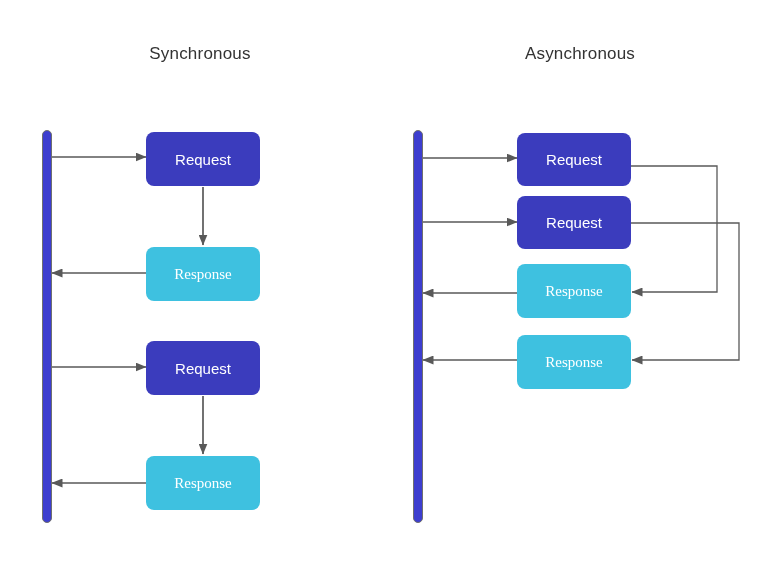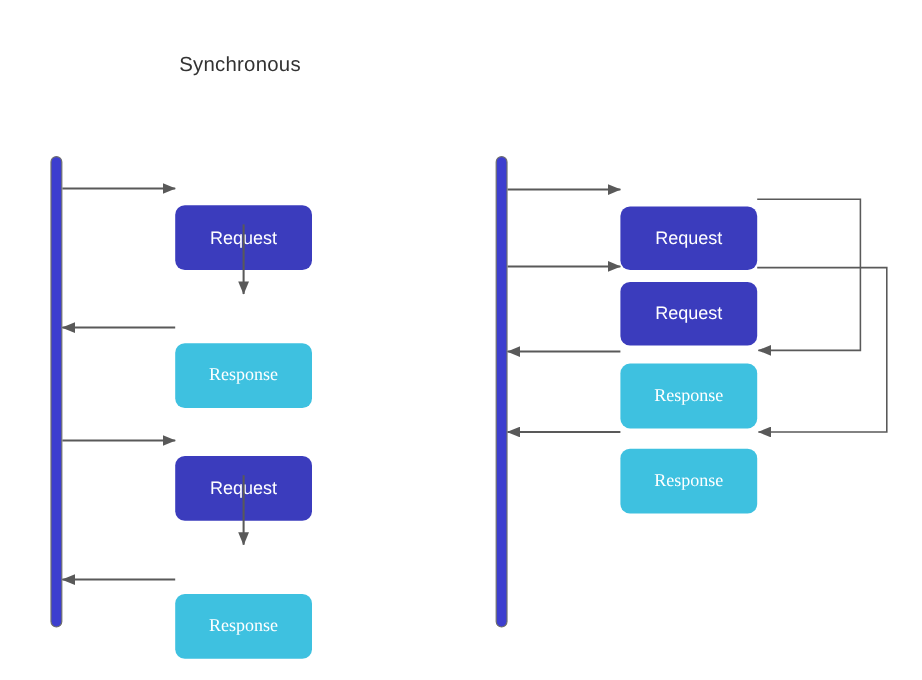--- a/index.html
+++ b/index.html
@@ -45,21 +45,20 @@
   .node {
     position: absolute;
     width: 114px;
     height: 54px;
     border-radius: 8px;
     display: flex;
     align-items: center;
     justify-content: center;
     color: var(--box-text, #ffffff);
     font-size: 15px;
-    margin-top: 39px;
   }
   .node.request  { background: var(--request-fill, #3b3cbd); }
   .node.response { background: var(--response-fill, #3ec1e0); font-family: Liberation Serif, serif; }
 
   
   #sync-box-0 { left: 146px; top: 132px; }
   #sync-box-1 { left: 146px; top: 247px; }
   #sync-box-2 { left: 146px; top: 341px; }
   #sync-box-3 { left: 146px; top: 456px; }
 
@@ -87,20 +86,21 @@
     fill: none;
   }
   .arrowhead { fill: var(--arrow, #595959); }
 </style>
 </head>
 <body>
 
 <div class="canvas">
 
   <div class="section-title" id="sync-title">Synchronous</div>
+  <div class="section-title" id="async-title">Asynchronous</div>
 
   <div class="lifeline" id="sync-lifeline"></div>
   <div class="lifeline" id="async-lifeline"></div>
 
   <div class="node request" id="sync-box-0">
     <span>Request</span>
   </div>
   <div class="node response" id="sync-box-1">
     <span>Response</span>
   </div>

